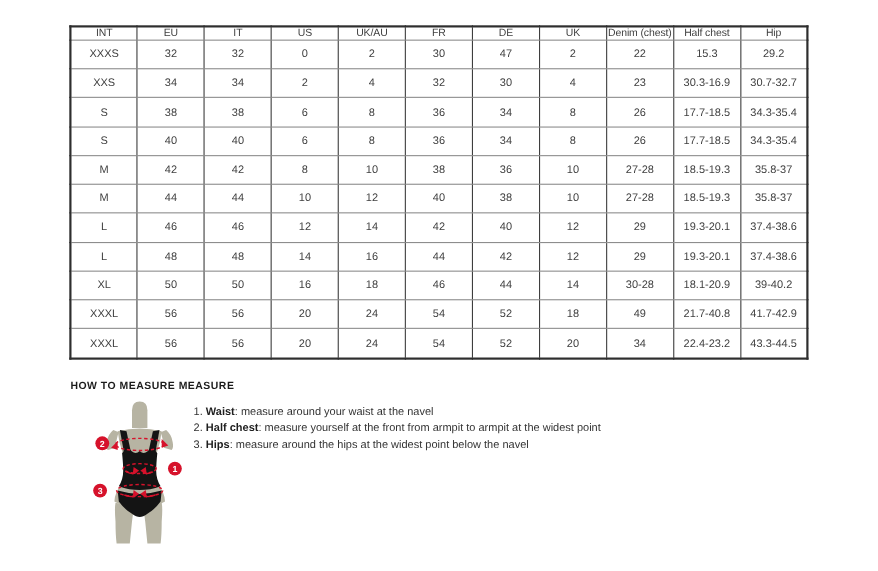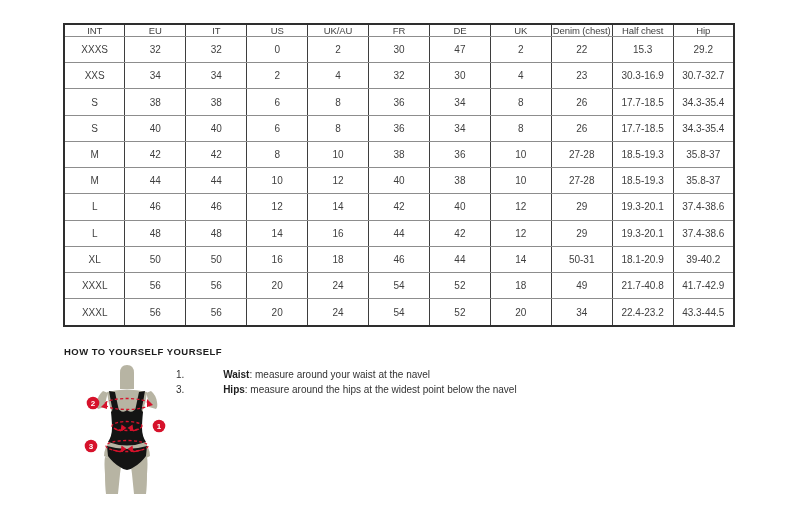--- a/index.html
+++ b/index.html
@@ -19,21 +19,21 @@
     vertical-align:middle;padding:0;white-space:nowrap;overflow:hidden;
     letter-spacing:0;
   }
   .size-table th{font-size:9.5px;letter-spacing:-0.1px;}
   .guide-title{
     position:absolute;left:64px;top:346px;font-size:9.5px;font-weight:700;
     letter-spacing:.45px;color:#1c1c1c;
   }
   .steps{position:absolute;left:176px;top:370px;}
   .step{font-size:10px;color:#333;line-height:10px;margin-bottom:5px;white-space:nowrap;}
-  .step b{color:#1f1f1f;margin-left:36px;}
+  .step b{color:#1f1f1f;}
   .figure-wrap{position:absolute;left:78px;top:362px;width:96px;height:138px;}
 </style>
 </head>
 <body>
 
 <div class="page">
 
   <table class="size-table">
     <thead>
       <tr>
@@ -157,21 +157,21 @@
         </tr>
         <tr>
           <td>XL</td>
           <td>50</td>
           <td>50</td>
           <td>16</td>
           <td>18</td>
           <td>46</td>
           <td>44</td>
           <td>14</td>
-          <td>50-31</td>
+          <td>30-28</td>
           <td>18.1-20.9</td>
           <td>39-40.2</td>
         </tr>
         <tr>
           <td>XXXL</td>
           <td>56</td>
           <td>56</td>
           <td>20</td>
           <td>24</td>
           <td>54</td>
@@ -190,24 +190,25 @@
           <td>54</td>
           <td>52</td>
           <td>20</td>
           <td>34</td>
           <td>22.4-23.2</td>
           <td>43.3-44.5</td>
         </tr>
       </tbody>
   </table>
 
-  <div class="guide-title">HOW TO YOURSELF YOURSELF</div>
+  <div class="guide-title">HOW TO MEASURE MEASURE</div>
 
   <div class="steps">
     <div class="step"><span>1.</span> <b>Waist</b><span>: measure around your waist at the navel</span></div>
+    <div class="step"><span>2.</span> <b>Half chest</b><span>: measure yourself at the front from armpit to armpit at the widest point</span></div>
     <div class="step"><span>3.</span> <b>Hips</b><span>: measure around the hips at the widest point below the navel</span></div>
   </div>
 
   <div class="figure-wrap">
     <svg width="96" height="138" viewBox="0 0 96 138">
 
       <g fill="#b7b4a3">
         <path d="M42,27 L42,11 Q42,3 49,3 Q56,3 56,11 L56,27 Z"></path>
         <path d="M25,29 Q20,33 19,40 Q18,45 20,47 L27,45 Q28,36 30,31 Z"></path>
         <path d="M73,29 Q78,33 79,40 Q80,45 78,47 L71,45 Q70,36 68,31 Z"></path>

